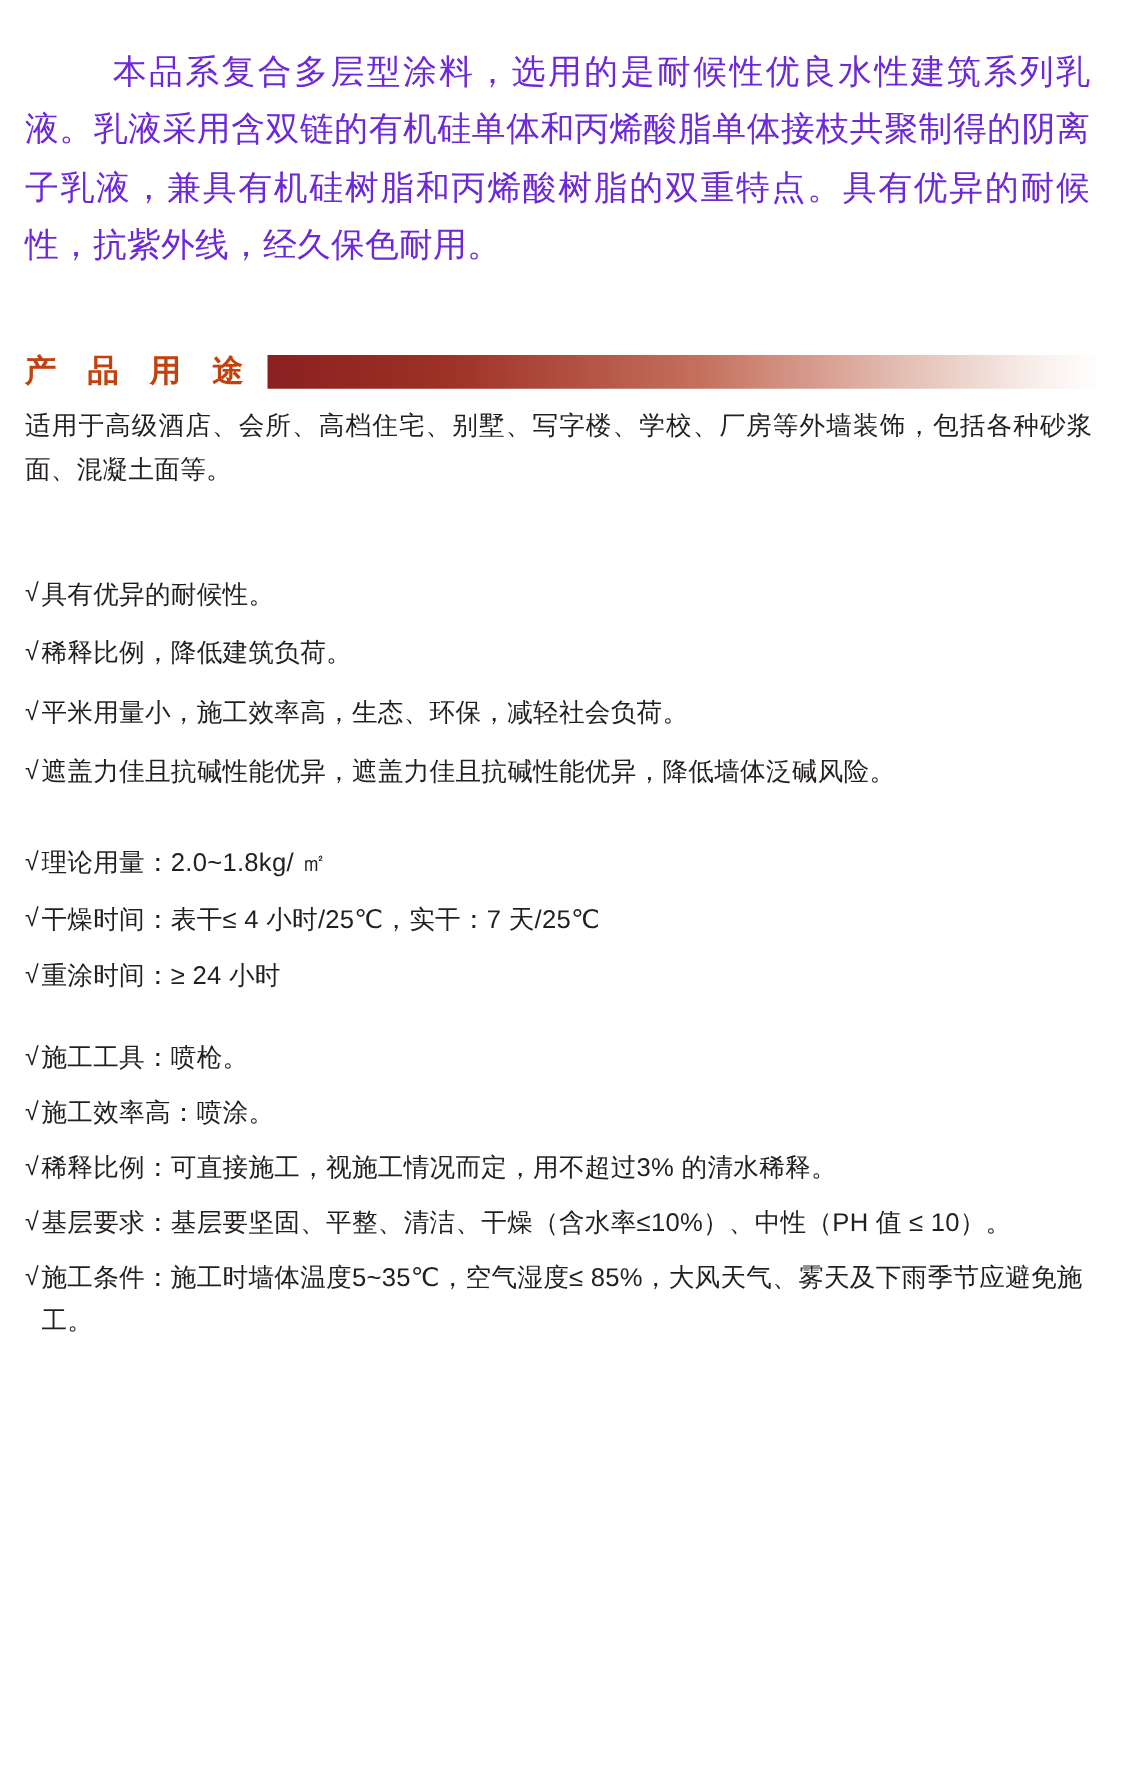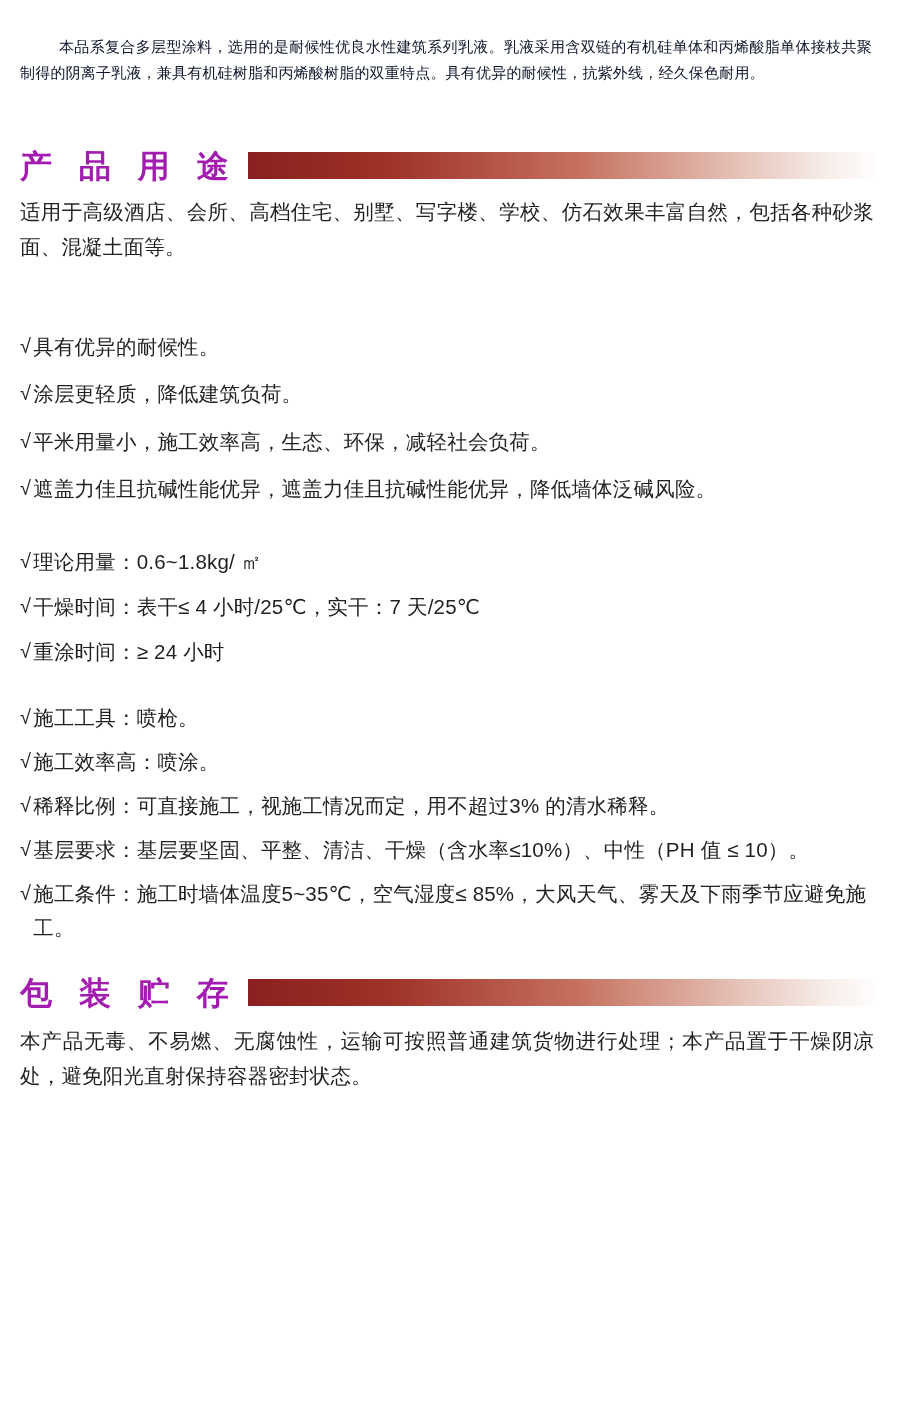--- a/index.html
+++ b/index.html
@@ -18,41 +18,41 @@
   .page {
     width: 900px;
     height: 1413px;
     box-sizing: border-box;
     padding: 24px 20px 0 20px;
     position: relative;
   }
 
   
   .intro {
-    font-size: 15px;
+    font-size: 27px;
     line-height: 1.72;
     letter-spacing: 0.2px;
     text-align: justify;
     text-indent: 2.6em;
     margin: 10px 0 0 0;
     padding: 0 8px 0 0;
-    color: #0f172a;
+    color: #6d28d9;
   }
 
   
   .section-head {
     display: flex;
     align-items: center;
     margin: 0 0 14px 0;
   }
   .section-title {
-    font-size: 32px;
+    font-size: 25px;
     font-weight: bold;
     letter-spacing: 9px;
-    color: #a21caf;
+    color: #c2410c;
     white-space: nowrap;
     padding-right: 10px;
     line-height: 1;
   }
   .gradient-bar {
     height: 27px;
     flex: 1 1 auto;
     background: linear-gradient(to right, #8a2020 0%, #9e3226 22%, #c5705d 52%, #e3bdb2 76%, #f7eeea 92%, #ffffff 100%);
   }
 
@@ -109,53 +109,53 @@
 
   <p class="intro">本品系复合多层型涂料，选用的是耐候性优良水性建筑系列乳液。乳液采用含双链的有机硅单体和丙烯酸脂单体接枝共聚制得的阴离子乳液，兼具有机硅树脂和丙烯酸树脂的双重特点。具有优异的耐候性，抗紫外线，经久保色耐用。</p>
 
   <div class="sp-1"></div>
 
   <div class="block" id="uses-block">
     <div class="section-head">
       <div class="section-title">产 品 用 途</div>
       <div class="gradient-bar"></div>
     </div>
-    <p class="body-text">适用于高级酒店、会所、高档住宅、别墅、写字楼、学校、仿石效果丰富自然，包括各种砂浆面、混凝土面等。</p>
+    <p class="body-text">适用于高级酒店、会所、高档住宅、别墅、写字楼、学校、厂房等外墙装饰，包括各种砂浆面、混凝土面等。</p>
   </div>
 
   <div class="sp-2"></div>
 
   <div class="block" id="features-block">
     <ul class="check-list">
       <li>
         <span class="tick">√</span>
         <span class="txt">具有优异的耐候性。</span>
       </li>
       <li>
         <span class="tick">√</span>
-        <span class="txt">涂层更轻质，降低建筑负荷。</span>
+        <span class="txt">稀释比例，降低建筑负荷。</span>
       </li>
       <li>
         <span class="tick">√</span>
         <span class="txt">平米用量小，施工效率高，生态、环保，减轻社会负荷。</span>
       </li>
       <li>
         <span class="tick">√</span>
         <span class="txt">遮盖力佳且抗碱性能优异，遮盖力佳且抗碱性能优异，降低墙体泛碱风险。</span>
       </li>
     </ul>
   </div>
 
   <div class="sp-3"></div>
 
   <div class="block" id="tech-block">
     <ul class="check-list">
       <li>
         <span class="tick">√</span>
-        <span class="txt">理论用量：0.6~1.8kg/ ㎡</span>
+        <span class="txt">理论用量：2.0~1.8kg/ ㎡</span>
       </li>
       <li>
         <span class="tick">√</span>
         <span class="txt">干燥时间：表干≤ 4 小时/25℃，实干：7 天/25℃</span>
       </li>
       <li>
         <span class="tick">√</span>
         <span class="txt">重涂时间：≥ 24 小时</span>
       </li>
     </ul>
@@ -183,21 +183,14 @@
       </li>
       <li>
         <span class="tick">√</span>
         <span class="txt">施工条件：施工时墙体温度5~35℃，空气湿度≤ 85%，大风天气、雾天及下雨季节应避免施工。</span>
       </li>
     </ul>
   </div>
 
   <div class="sp-5"></div>
 
-  <div class="block" id="packaging-block">
-    <div class="section-head">
-      <div class="section-title">包 装 贮 存</div>
-      <div class="gradient-bar"></div>
-    </div>
-    <p class="body-text">本产品无毒、不易燃、无腐蚀性，运输可按照普通建筑货物进行处理；本产品置于干燥阴凉处，避免阳光直射保持容器密封状态。</p>
-  </div>
 
 </div>
 
 </body></html>

